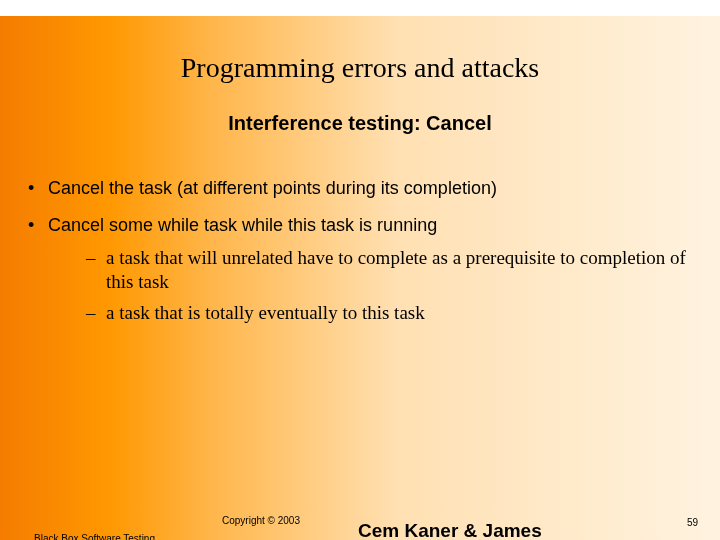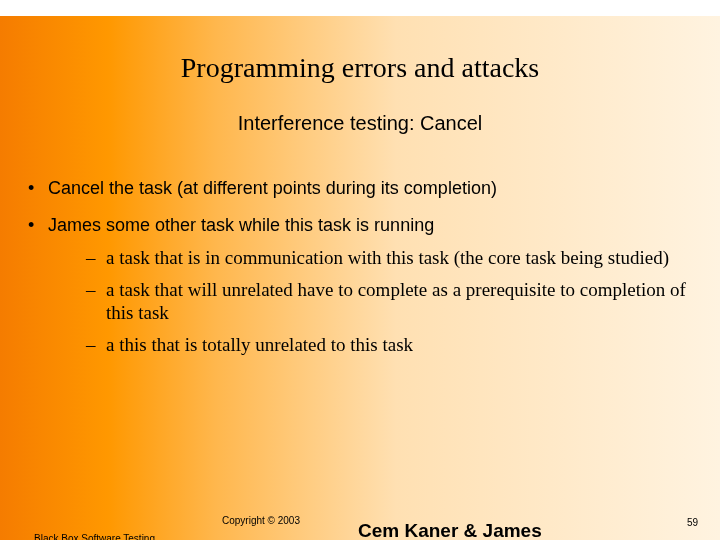--- a/index.html
+++ b/index.html
@@ -16,21 +16,21 @@
     .title {
       font-size: 28px;
       text-align: center;
       padding-top: 36px;
       font-weight: normal;
       font-family: "Times New Roman", Times, serif;
     }
     .subtitle {
       font-family: Arial, Helvetica, sans-serif;
       font-size: 20px;
-      font-weight: normal;
+      font-weight: bold;
       text-align: center;
       margin-top: 28px;
     }
     .content {
       margin-top: 42px;
       padding-left: 28px;
       padding-right: 30px;
     }
     .bullet-l1 {
       font-family: Arial, Helvetica, sans-serif;
@@ -101,24 +101,23 @@
 </head>
 <body>
 
 <div class="slide">
   <div class="title">Programming errors and attacks</div>
   <div class="subtitle">Interference testing: Cancel</div>
 
   <div class="content">
     <div class="bullet-l1">Cancel the task (at different points during its completion)</div>
     <div class="bullet-l1">
-      <span>James some other task while this task is running</span>
-      <div class="bullet-l2">a task that is in communication with this task (the core task being studied)</div>
+      <span>Cancel some while task while this task is running</span>
       <div class="bullet-l2">a task that will unrelated have to complete as a prerequisite to completion of this task</div>
-      <div class="bullet-l2">a this that is totally unrelated to this task</div>
+      <div class="bullet-l2">a task that is totally eventually to this task</div>
     </div>
   </div>
 
   <div class="footer">
     <div class="footer-left">Black Box Software Testing</div>
     <div class="footer-mid">Copyright ©  2003</div>
     <div class="footer-authors">Cem Kaner &amp; James</div>
     <div class="footer-pagenum">59</div>
   </div>
 </div>

